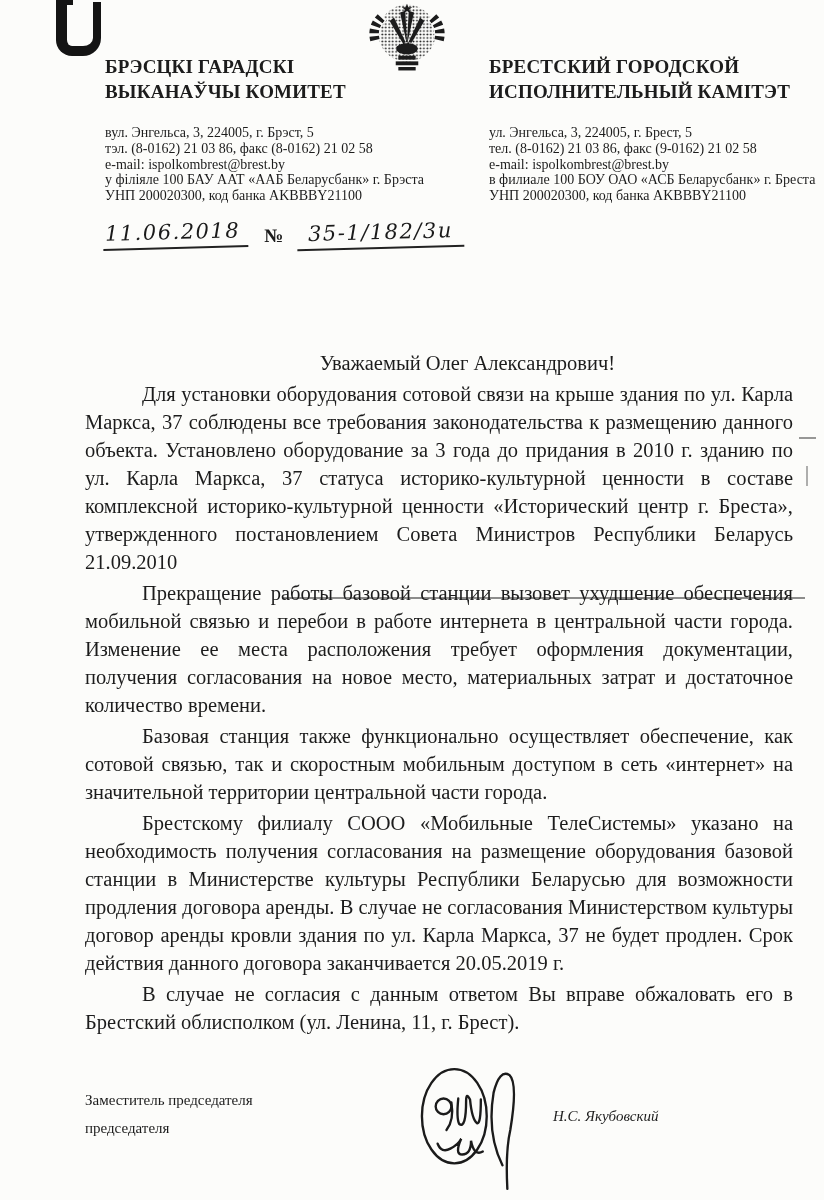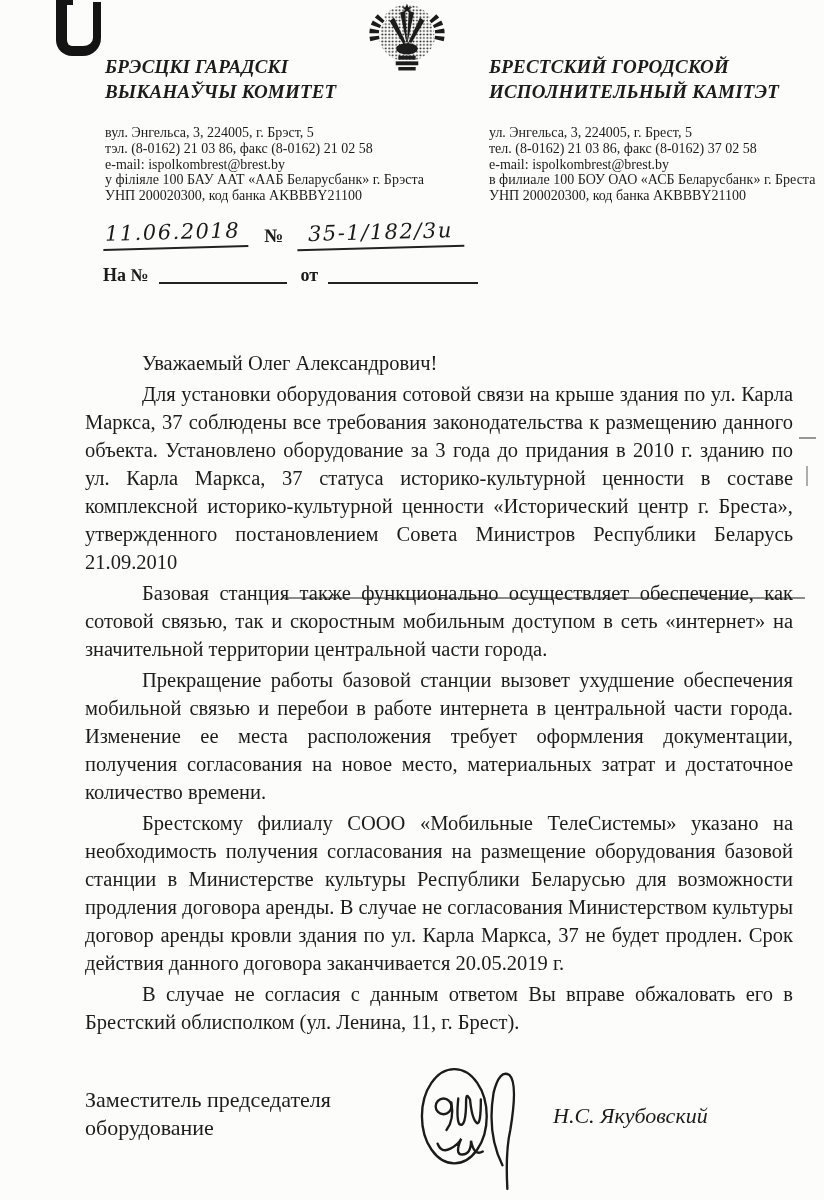--- a/index.html
+++ b/index.html
@@ -17,21 +17,21 @@
   .clip:before{
     content:"";position:absolute;left:-11px;top:-2px;width:17px;height:5px;background:#141414;
   }
   
   .emblem{position:absolute;left:362px;top:2px;width:90px;height:78px;}
   
   .org{position:absolute;top:54px;}
   .org-left{left:105px;width:330px;}
   .org-right{left:489px;width:320px;}
   .org-title div{
-    font-weight:bold;font-size:19px;line-height:25px;letter-spacing:.2px;white-space:nowrap;font-style:italic;
+    font-weight:bold;font-size:19px;line-height:25px;letter-spacing:.2px;white-space:nowrap;
   }
   .org-address{margin-top:21px;font-size:14px;line-height:15.8px;}
   .org-address div{white-space:nowrap;}
   
   .ref-block{position:absolute;left:103px;top:220px;width:420px;}
   .ref-row{display:flex;align-items:flex-end;}
   .hand{
     font-family:"DejaVu Serif",serif;font-style:italic;font-size:21px;
     letter-spacing:1.5px;transform:rotate(-1.5deg);color:#1a1a1a;
   }
@@ -41,28 +41,28 @@
   .onno-row{display:flex;align-items:flex-end;margin-top:16px;font-weight:bold;font-size:18px;}
   .blank-line{display:inline-block;border-bottom:2px solid #222;height:16px;}
   .blank-1{width:128px;margin:0 14px 2px 10px;}
   .blank-2{width:150px;margin-left:10px;margin-bottom:2px;}
   .from-label{margin-bottom:0;}
   
   .body{
     position:absolute;left:85px;top:346px;width:708px;
     font-size:20.5px;line-height:28px;text-align:justify;
   }
-  .salutation{margin:0 0 3px 0;}
+  .salutation{text-align:center;margin:0 0 3px 0;}
   .body p{margin:3px 0;text-indent:57px;}
   
   .artifact-strike{position:absolute;left:283px;top:597px;width:522px;height:2px;background:#1c1c1c;opacity:.5;}
   .artifact-dash{position:absolute;left:799px;top:437px;width:17px;height:2px;background:#1c1c1c;opacity:.45;}
   .artifact-tick{position:absolute;left:806px;top:466px;width:2px;height:20px;background:#1c1c1c;opacity:.35;}
   
-  .sig-block{position:absolute;left:85px;top:1086px;width:708px;font-size:22px;line-height:28px;}
+  .sig-block{position:absolute;left:85px;top:1086px;width:708px;font-size:15px;line-height:28px;}
   .sig-title div{white-space:nowrap;}
   .sig-name{position:absolute;left:468px;top:16px;white-space:nowrap;font-style:italic;}
   .sig-svg{position:absolute;left:333px;top:-24px;width:108px;height:132px;}
 </style>
 </head>
 <body>
 
 <div class="page">
 
   <div class="clip"></div>
@@ -102,58 +102,52 @@
     </div>
   </div>
 
   <div class="org org-right">
     <div class="org-title">
       <div>БРЕСТСКИЙ ГОРОДСКОЙ</div>
       <div>ИСПОЛНИТЕЛЬНЫЙ КАМІТЭТ</div>
     </div>
     <div class="org-address">
       <div>ул. Энгельса, 3, 224005, г. Брест, 5</div>
-      <div>тел. (8-0162) 21 03 86, факс (8-0162) 37 02 58</div>
+      <div>тел. (8-0162) 21 03 86, факс (9-0162) 21 02 58</div>
       <div>e-mail:  ispolkombrest@brest.by</div>
       <div>в филиале 100 БОУ ОАО «АСБ Беларусбанк» г. Бреста</div>
       <div>УНП 200020300, код банка AKBBBY21100</div>
     </div>
   </div>
 
   <div class="ref-block">
     <div class="ref-row">
       <span class="hand ref-date">11.06.2018</span>
       <span class="ref-no-sign">№</span>
       <span class="hand ref-number">35-1/182/3и</span>
     </div>
-    <div class="onno-row">
-      <span>На №</span>
-      <span class="blank-line blank-1"></span>
-      <span class="from-label">от</span>
-      <span class="blank-line blank-2"></span>
-    </div>
   </div>
 
   <div class="body">
     <p class="salutation">Уважаемый Олег Александрович!</p>
     <p>Для установки оборудования сотовой связи на крыше здания по ул. Карла Маркса, 37 соблюдены все требования законодательства к размещению данного объекта. Установлено оборудование за 3 года до придания в 2010 г. зданию по ул. Карла Маркса, 37 статуса историко-культурной ценности в составе комплексной историко-культурной ценности «Исторический центр г. Бреста», утвержденного постановлением Совета Министров Республики Беларусь 21.09.2010</p>
+    <p>Прекращение работы базовой станции вызовет ухудшение обеспечения мобильной связью и перебои в работе интернета в центральной части города. Изменение ее места расположения требует оформления документации, получения согласования на новое место, материальных затрат и достаточное количество времени.</p>
     <p>Базовая станция также функционально осуществляет обеспечение, как сотовой связью, так и скоростным мобильным доступом в сеть «интернет» на значительной территории центральной части города.</p>
-    <p>Прекращение работы базовой станции вызовет ухудшение обеспечения мобильной связью и перебои в работе интернета в центральной части города. Изменение ее места расположения требует оформления документации, получения согласования на новое место, материальных затрат и достаточное количество времени.</p>
     <p>Брестскому филиалу СООО «Мобильные ТелеСистемы» указано на необходимость получения согласования на размещение оборудования базовой станции в Министерстве культуры Республики Беларусью для возможности продления договора аренды. В случае не согласования Министерством культуры договор аренды кровли здания по ул. Карла Маркса, 37 не будет продлен. Срок действия данного договора заканчивается 20.05.2019 г.</p>
     <p>В случае не согласия с данным ответом Вы вправе обжаловать его в Брестский облисполком (ул. Ленина, 11, г. Брест).</p>
   </div>
 
   <div class="artifact-strike"></div>
   <div class="artifact-dash"></div>
   <div class="artifact-tick"></div>
 
   <div class="sig-block">
     <div class="sig-title">
       <div>Заместитель председателя</div>
-      <div>оборудование</div>
+      <div>председателя</div>
     </div>
     <svg class="sig-svg" viewBox="0 0 110 132" aria-hidden="true">
       <g fill="none" stroke="#1b1b1b" stroke-width="2.4" stroke-linecap="round">
         <ellipse cx="37" cy="54" rx="33" ry="48"></ellipse>
         <circle cx="26" cy="44" r="8"></circle>
         <path d="M34,40 q3,18 -5,28"></path>
         <path d="M41,36 q-2,20 1,26 q7,5 7,-24 q0,-9 4,-1 q2,20 7,24 q4,2 4,-24"></path>
         <path d="M20,82 q4,10 13,5 q8,-4 11,-10 q-7,16 1,16 q9,0 9,-14 q3,16 12,11"></path>
         <path d="M86,104 Q70,72 77,30 Q83,6 93,12 Q102,20 94,68 Q89,90 91,128"></path>
       </g>

